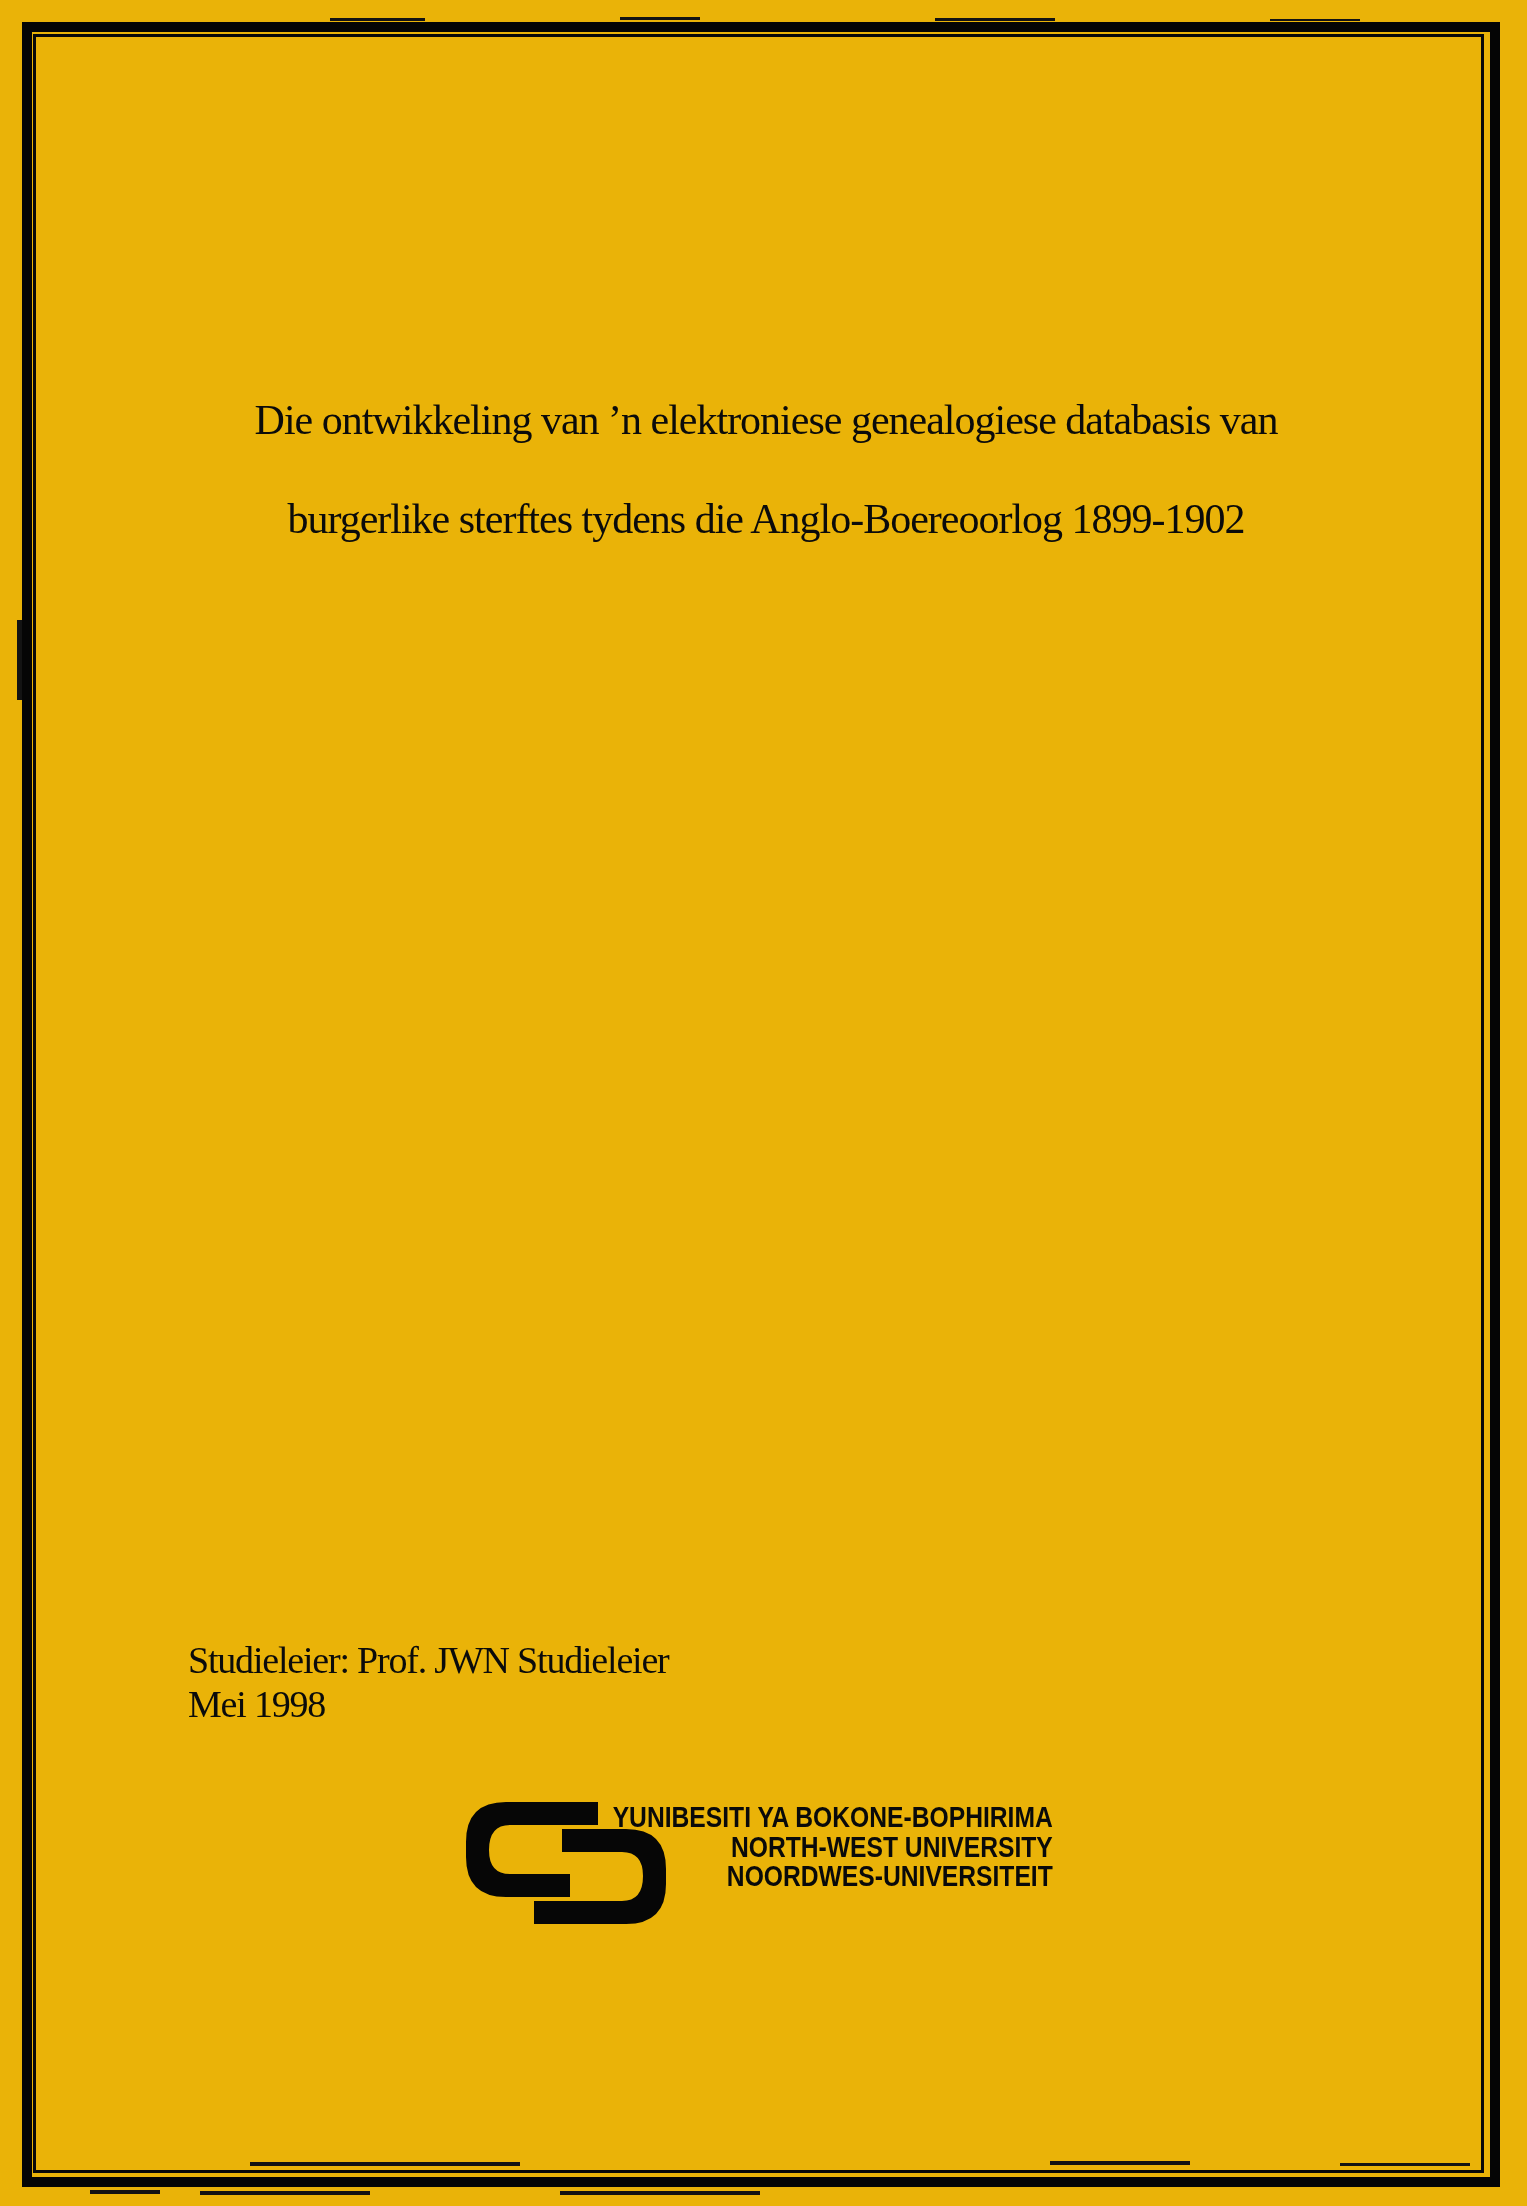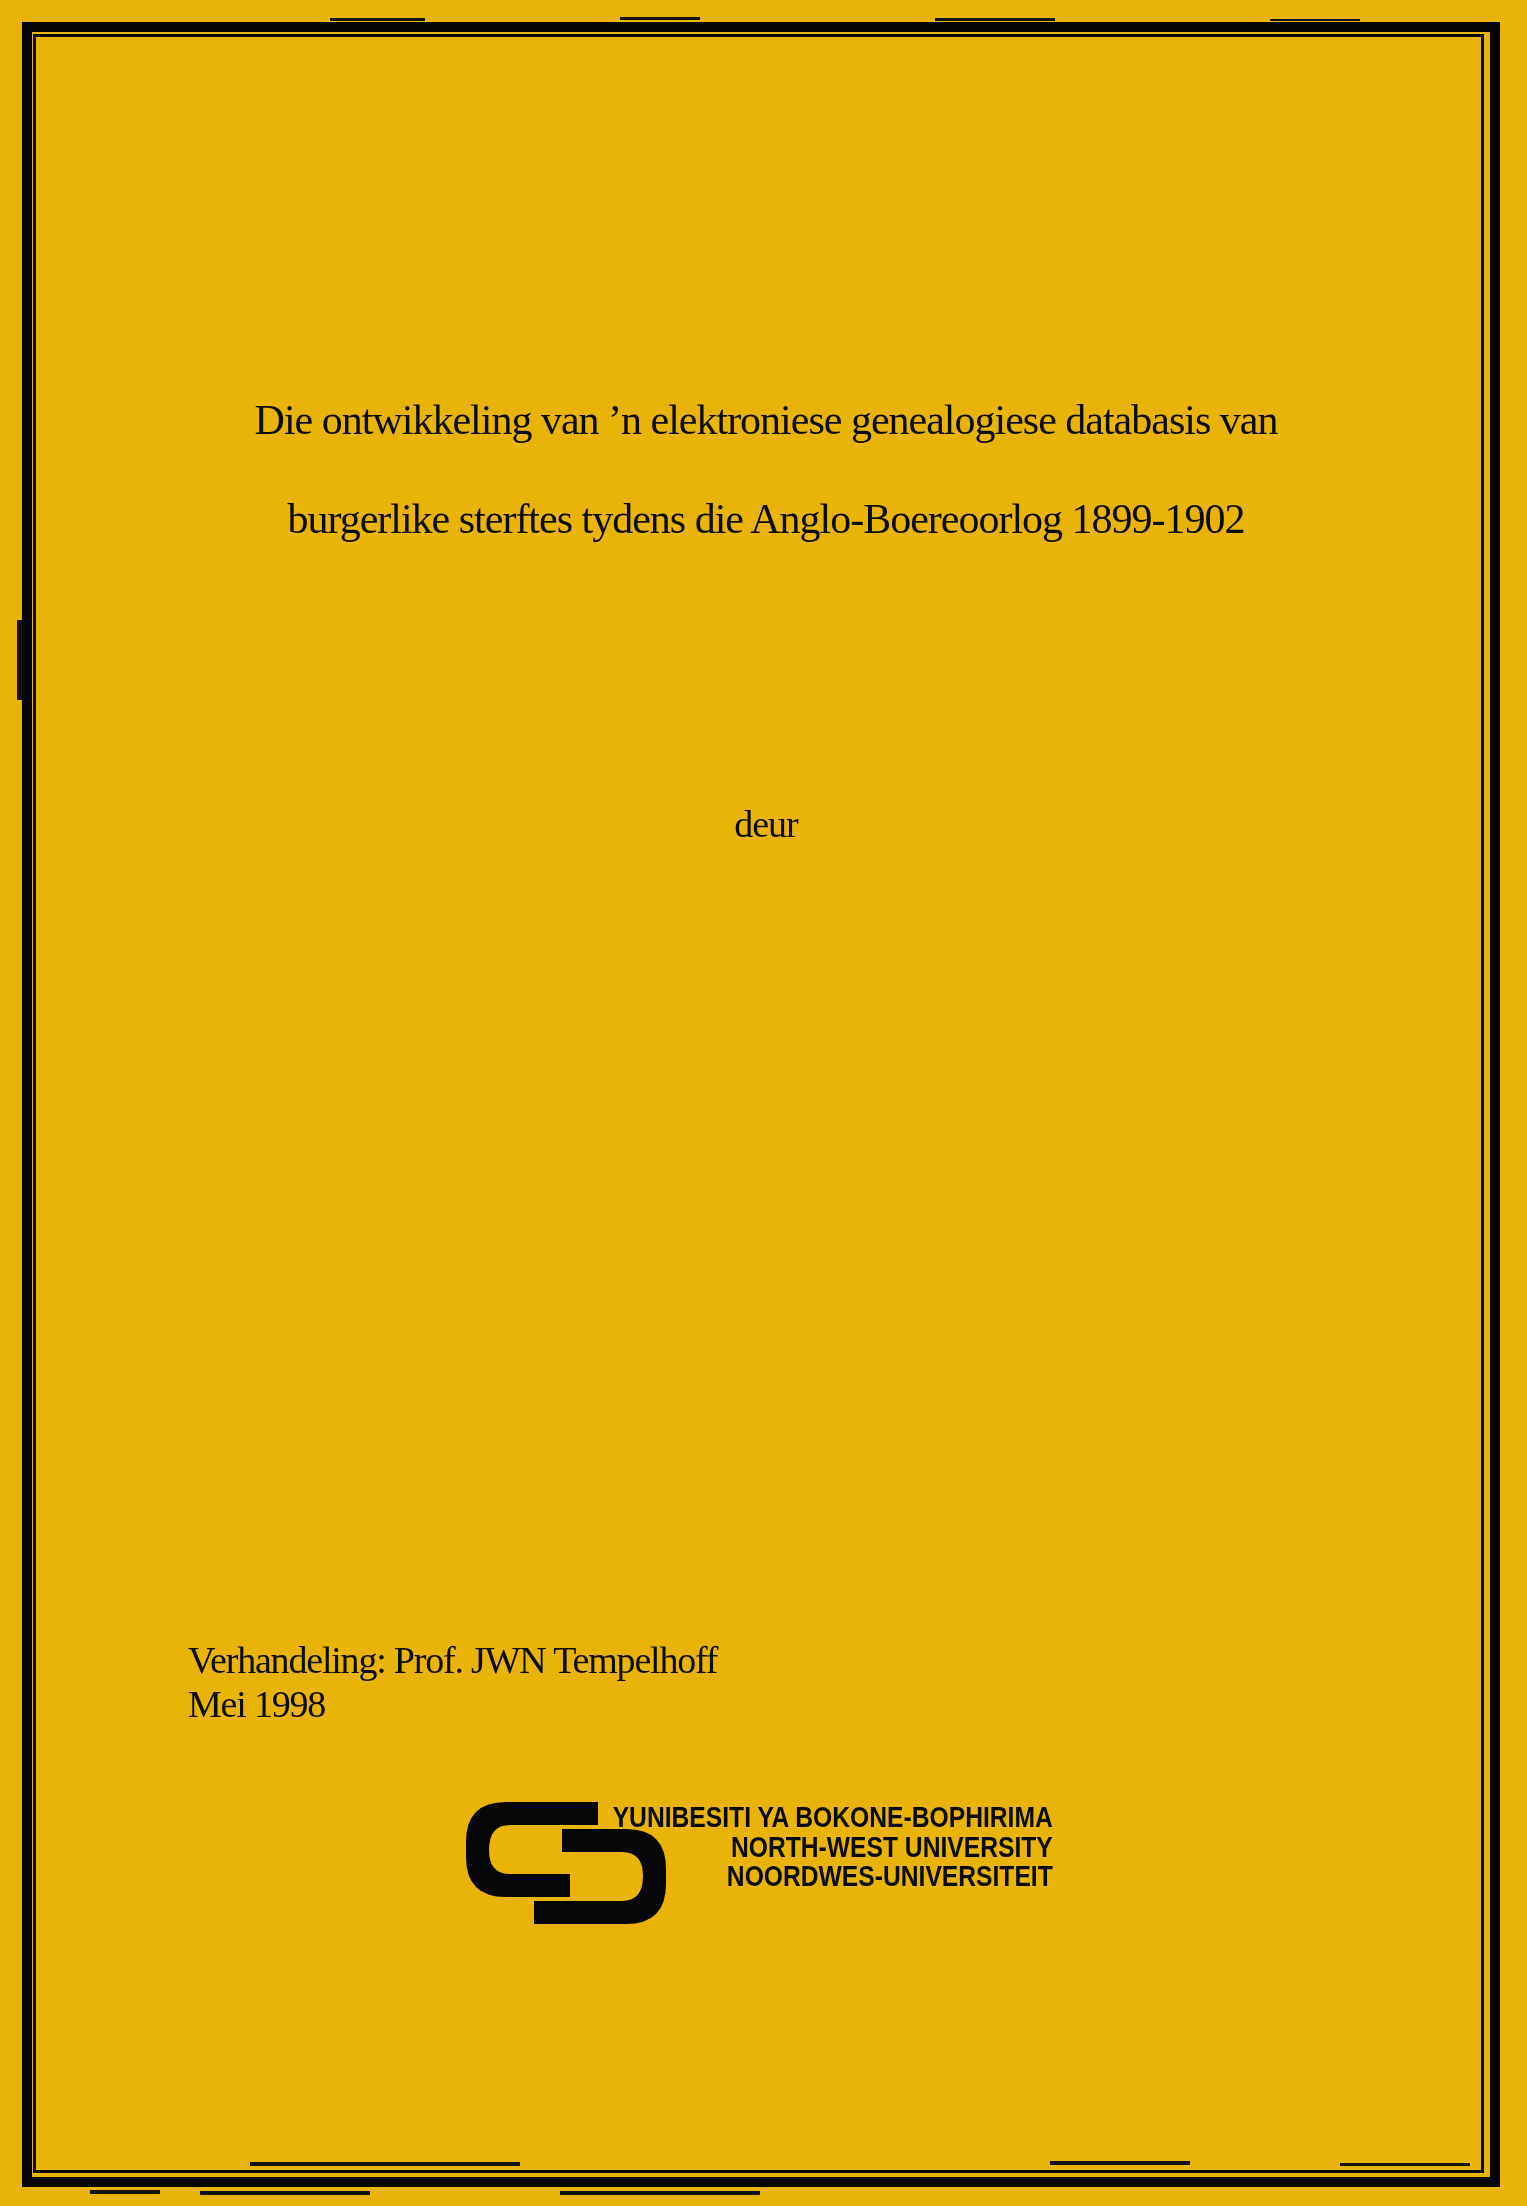--- a/index.html
+++ b/index.html
@@ -66,26 +66,25 @@
   <div class="artifact" style="left:200px;top:2191px;width:170px;height:4px;"></div>
   <div class="artifact" style="left:560px;top:2191px;width:200px;height:4px;"></div>
   <div class="artifact" style="left:17px;top:620px;width:6px;height:80px;"></div>
 
   <div class="frame-outer"></div>
   <div class="frame-inner"></div>
 
   <div class="col-center title-line" style="top:397px;">Die ontwikkeling van ’n elektroniese genealogiese databasis van</div>
   <div class="col-center title-line" style="top:496px;text-align:center;">burgerlike sterftes tydens die Anglo-Boereoorlog 1899-1902</div>
 
-  <div class="col-center byline" style="top:802px;">deur</div>
 
 
 
   <div class="supervisor-block">
-    <div>Verhandeling: Prof. JWN Tempelhoff</div>
+    <div>Studieleier: Prof. JWN Studieleier</div>
     <div>Mei 1998</div>
   </div>
 
   <svg class="logo-mark" width="200" height="124" viewBox="0 0 200 122" aria-hidden="true">
     <path fill="#060606" d="M132 0 H40 Q0 0 0 40 V55 Q0 95 40 95 H104 V72 H44 Q23 72 23 48 Q23 23 44 23 H132 Z"></path>
     <path fill="#060606" d="M68 122 H160 Q200 122 200 82 V67 Q200 27 160 27 H96 V50 H156 Q177 50 177 74 Q177 99 156 99 H68 Z"></path>
   </svg>
   <div class="logo-text">
     <div>YUNIBESITI YA BOKONE-BOPHIRIMA</div>
     <div>NORTH-WEST UNIVERSITY</div>

